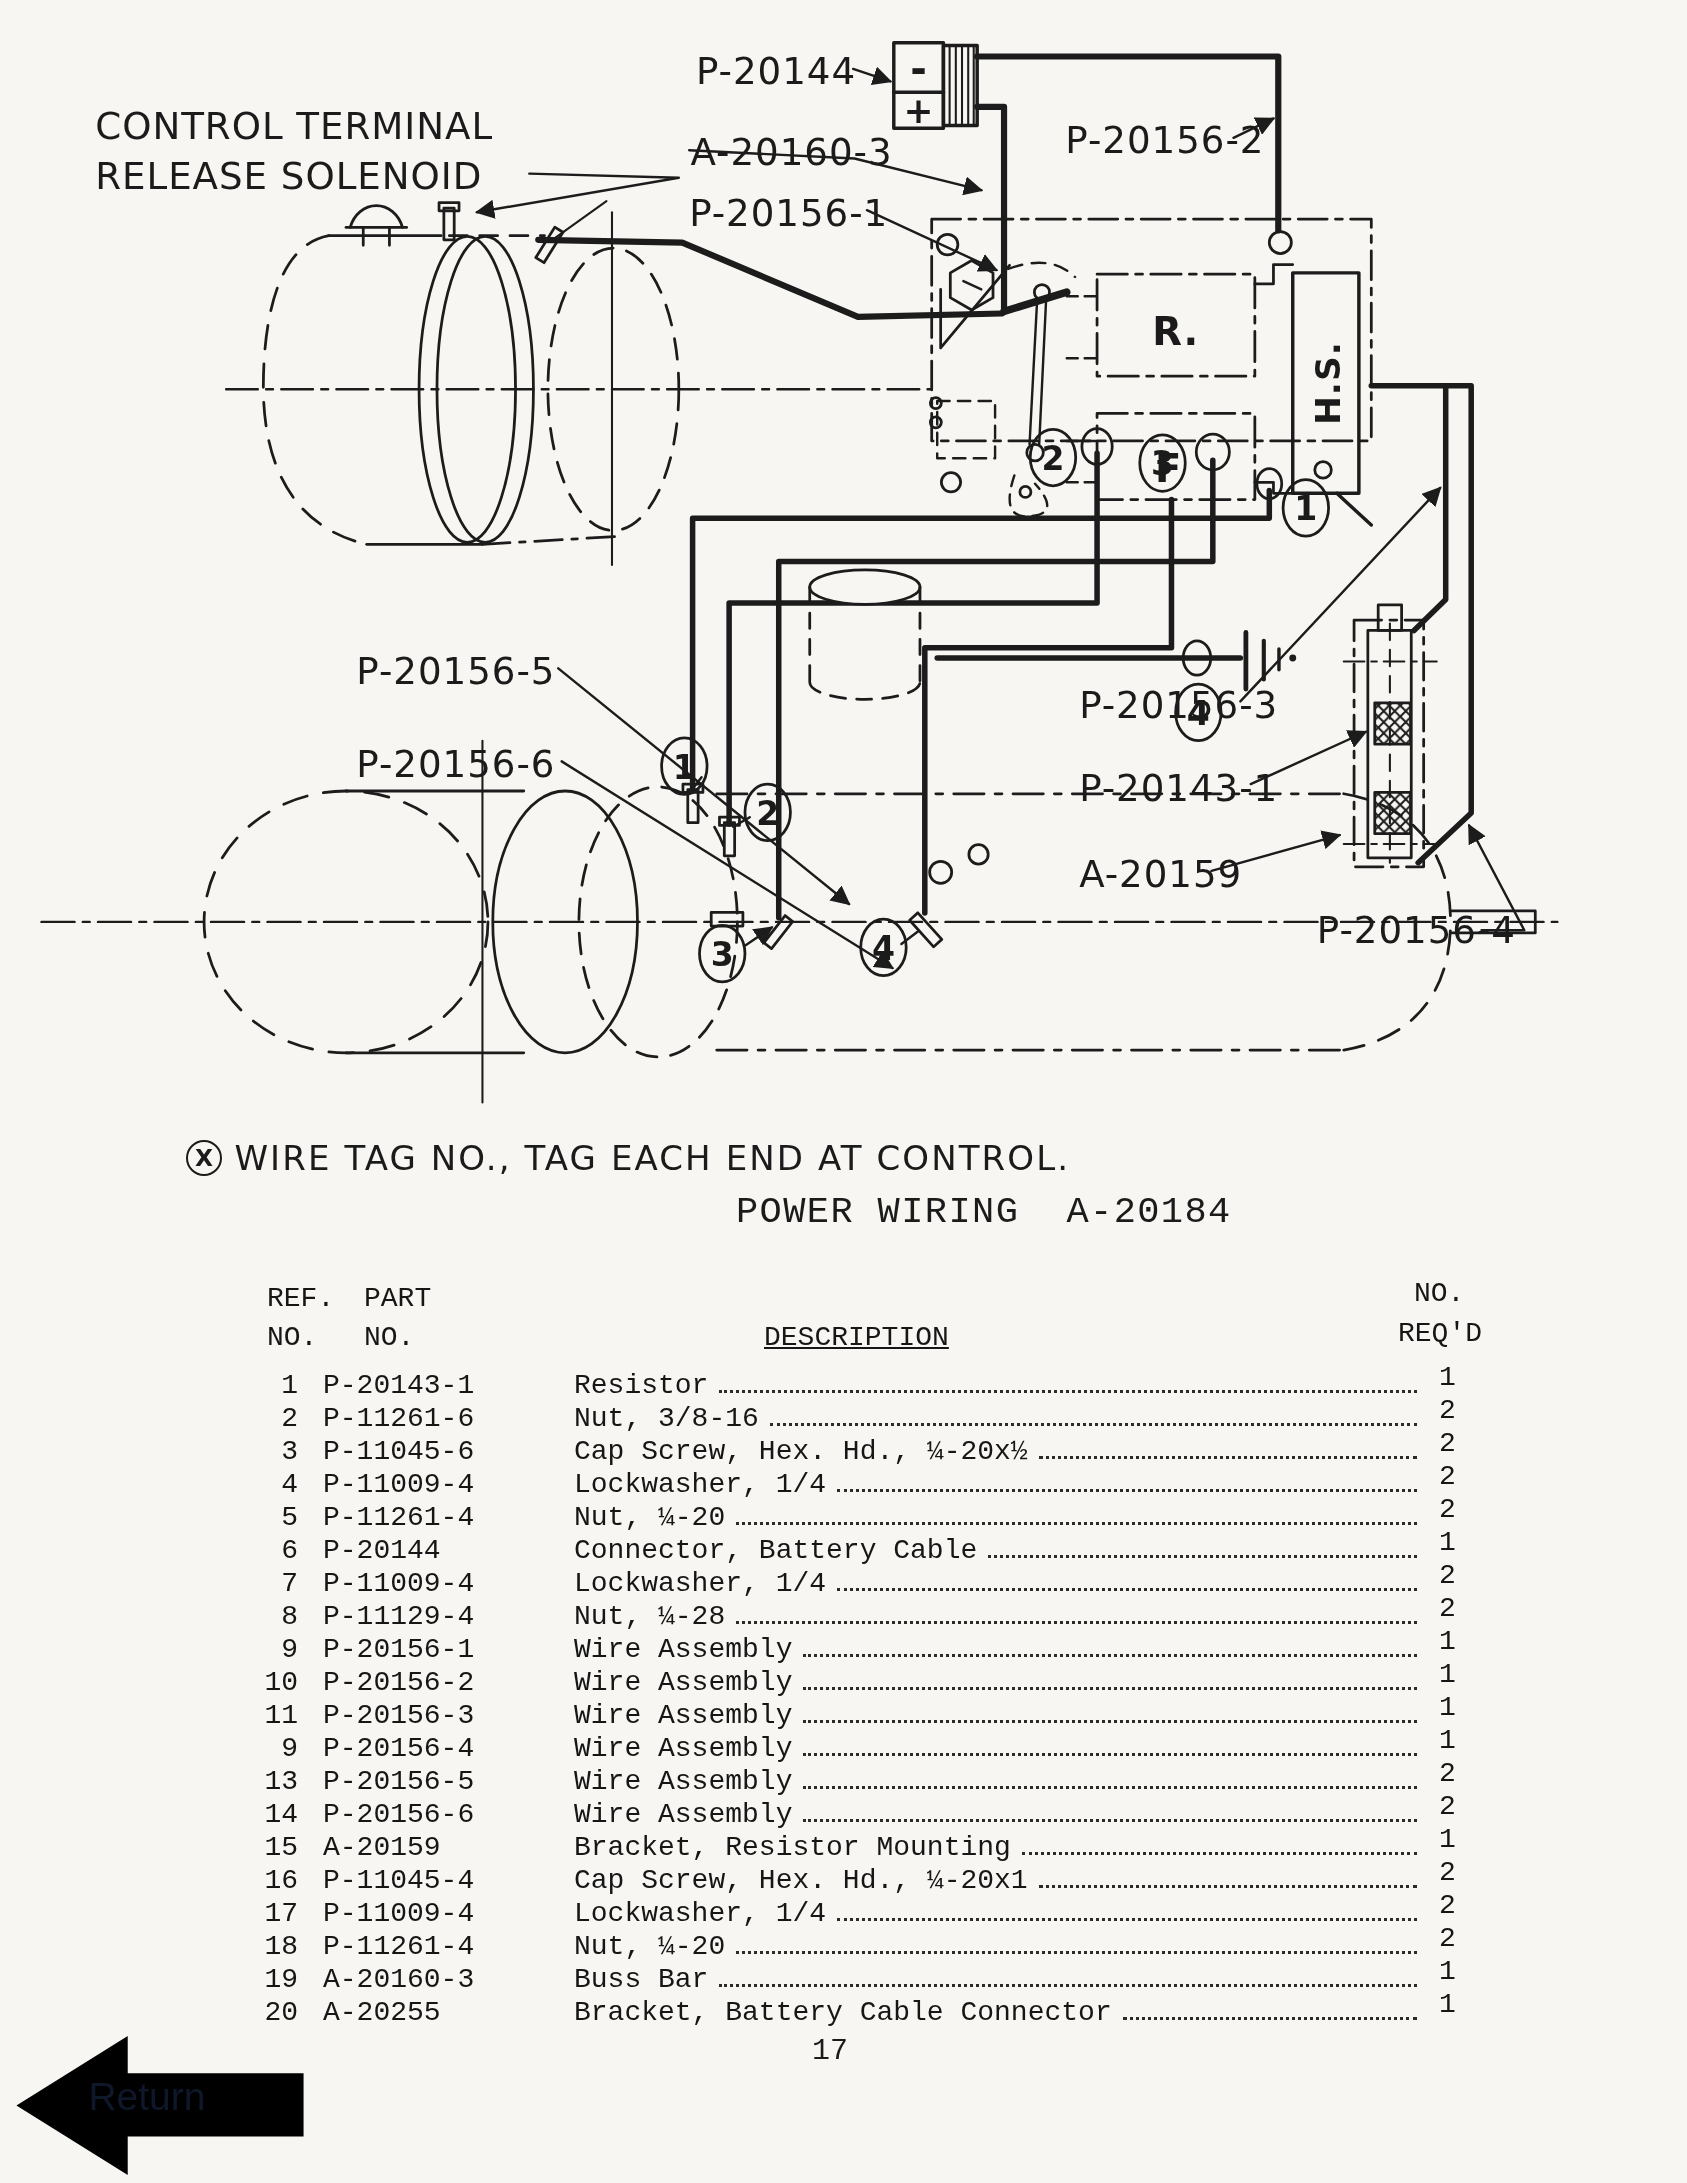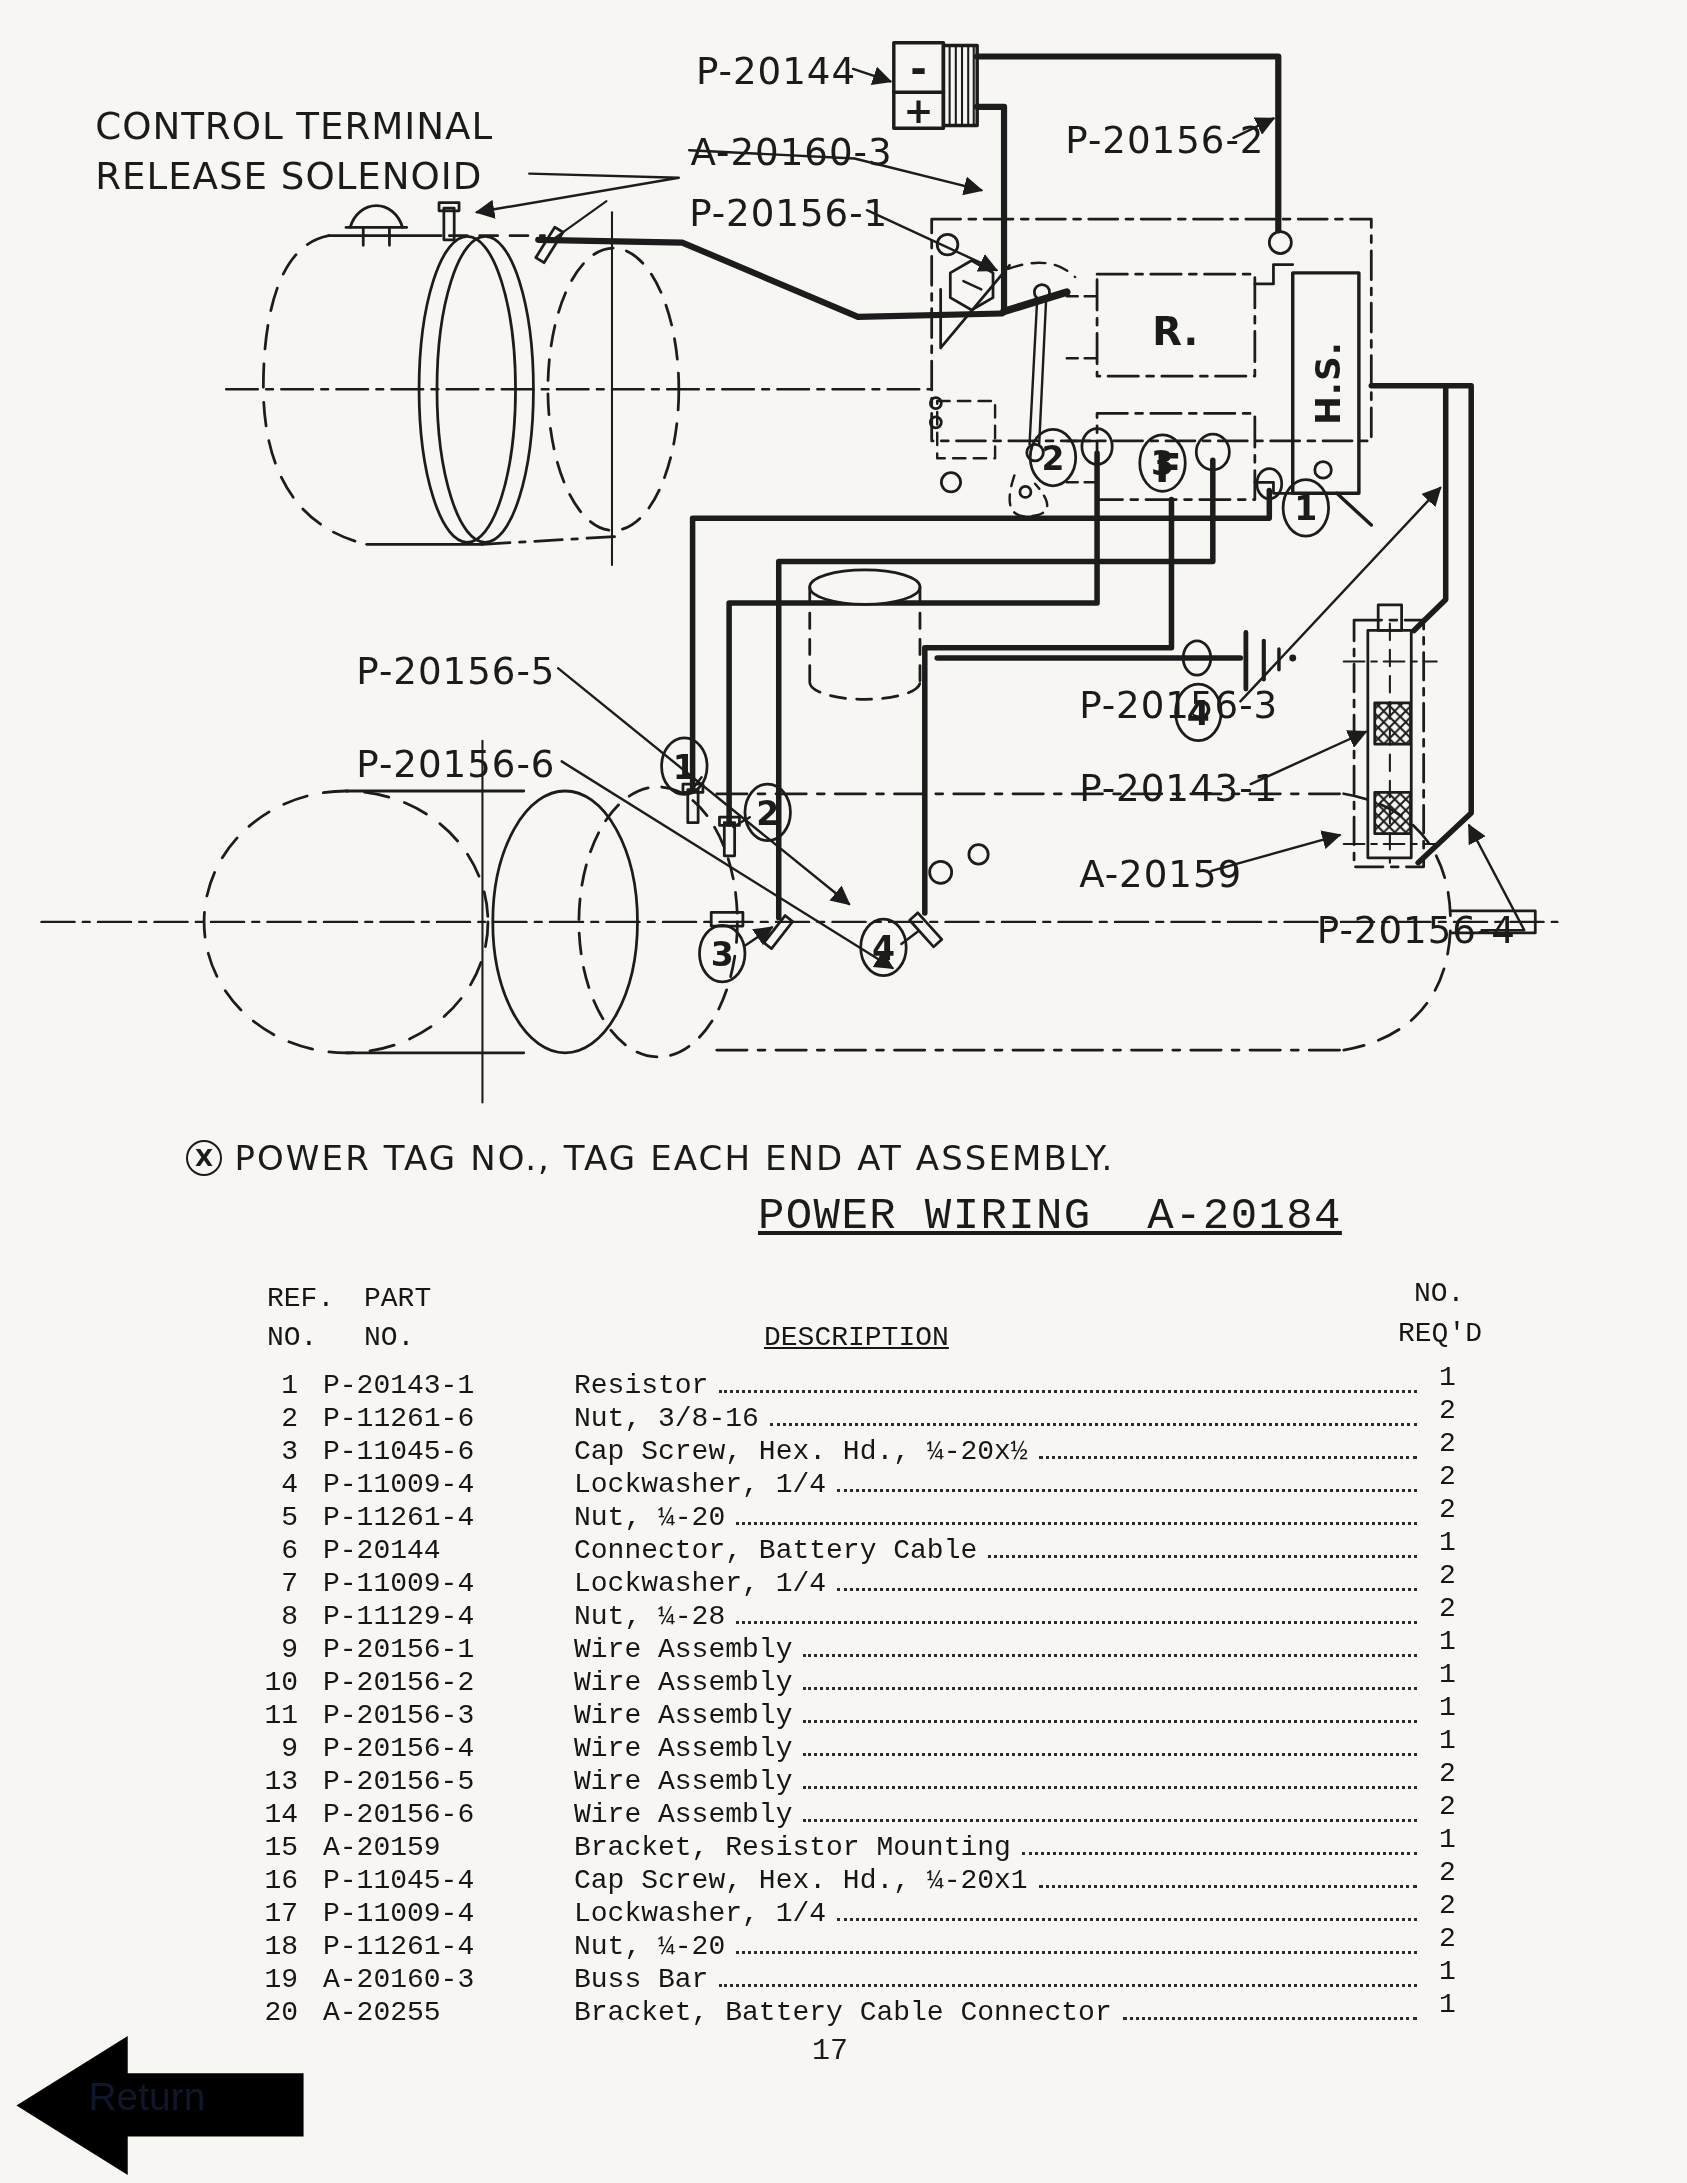--- a/index.html
+++ b/index.html
@@ -6,21 +6,21 @@
   #page{position:relative;width:1687px;height:2183px;background:#f7f6f2;overflow:hidden;
         font-family:"DejaVu Sans",sans-serif;color:#1b1b1b;}
   svg text{fill:#1b1b1b;}
   .hand{font-family:"DejaVu Sans",sans-serif;letter-spacing:1.4px;}
   .mono{font-family:"Liberation Mono","DejaVu Sans Mono",monospace;}
   
   #note{position:absolute;left:186px;top:1138px;width:1034px;display:flex;align-items:center;}
   #note .circx{width:32px;height:32px;border:2.8px solid #1b1b1b;border-radius:50%;
         display:flex;align-items:center;justify-content:center;font-size:23.4px;font-weight:bold;flex:none;}
   #note .ntext{margin-left:12.4px;font-size:34px;letter-spacing:2.1px;white-space:nowrap;}
-  #title{position:absolute;left:758px;top:1191px;font-size:44px;letter-spacing:1.4px;white-space:pre;text-decoration:underline;}
+  #title{position:absolute;left:736px;top:1191px;font-size:37px;letter-spacing:1.4px;white-space:pre;}
   
   #table{position:absolute;left:0;top:0;width:1687px;font-size:28px;color:#161616;}
   .hcell{position:absolute;white-space:nowrap;text-align:center;}
   #rows{position:absolute;left:255px;top:1370px;width:1213px;}
   .prow{display:flex;align-items:baseline;height:33px;white-space:nowrap;}
   .prow .ref{width:43px;text-align:right;flex:none;}
   .prow .part{width:196px;margin-left:25px;flex:none;}
   .prow .desc{margin-left:55px;flex:none;}
   .prow .dots{flex:1;border-bottom:3.4px dotted #2b2b2b;margin:0 9.6px 6.9px 11px;min-width:20.7px;}
   .prow .qty{width:41px;text-align:center;flex:none;transform:translateY(-8.3px);}
@@ -256,21 +256,21 @@
         </g>
       <g>
           <ellipse cx="1282" cy="1375" rx="33" ry="41"></ellipse>
           <text x="1282" y="1393" text-anchor="middle" stroke="none">4</text>
         </g>
     </g>
   </svg>
 
   <div id="note">
     <div class="circx">X</div>
-    <div class="ntext hand">POWER TAG NO., TAG EACH END AT ASSEMBLY.</div>
+    <div class="ntext hand">WIRE TAG NO., TAG EACH END AT CONTROL.</div>
   </div>
 
   <div id="title" class="mono">POWER WIRING  A-20184</div>
 
   <div id="table" class="mono">
     <div class="hcell" style="left:267px;top:1283px;">REF.</div>
     <div class="hcell" style="left:267px;top:1322px;">NO.</div>
     <div class="hcell" style="left:364px;top:1283px;">PART</div>
     <div class="hcell" style="left:364px;top:1322px;">NO.</div>
     <div class="hcell" style="left:764px;top:1322px;text-decoration:underline;">DESCRIPTION</div>

